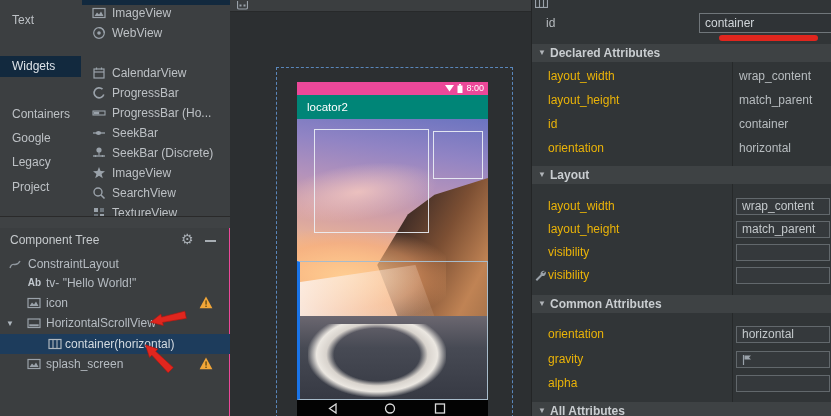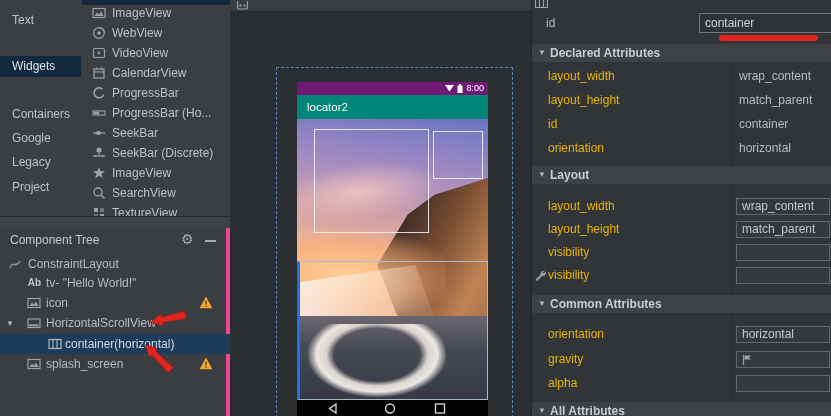--- a/index.html
+++ b/index.html
@@ -11,40 +11,40 @@
   .cat{position:absolute;left:0;width:81px;height:21px;line-height:21px;padding-left:12px;box-sizing:border-box;color:#bdc1c5;}
   .cat.sel{background:#12293e;color:#dde3e8;}
   .wlist{position:absolute;left:81px;top:0;width:149px;height:216px;background:#3c3f41;overflow:hidden;}
   .wlist .topsel{position:absolute;left:1px;top:0;right:0;height:5px;background:#12293e;}
   .witem{position:absolute;left:0;width:149px;height:20px;}
   .witem .wicon{position:absolute;left:11px;top:3px;width:14px;height:14px;}
   .witem .wlabel{position:absolute;left:31px;top:0;line-height:20px;white-space:nowrap;color:#bdc1c5;}
   
   .gutter{position:absolute;left:0;top:216px;width:230px;height:12px;background:#3f4244;border-top:1px solid #2a2a2a;box-sizing:border-box;}
   
-  .tree{position:absolute;left:0;top:228px;width:230px;height:188px;background:#3b3e40;border-right:4px solid #ec4899;box-sizing:border-box;}
+  .tree{position:absolute;left:0;top:228px;width:230px;height:188px;background:#3b3e40;border-right:1px solid #ec4899;box-sizing:border-box;}
   .tree-h{position:absolute;left:0;top:0;width:100%;height:24px;}
   .tree-h .t{position:absolute;left:10px;top:0;line-height:24px;color:#c6cacd;}
   .gear{position:absolute;left:181px;top:3px;font-size:14px;color:#a7adb3;}
   .minim{position:absolute;left:205px;top:12px;width:11px;height:2px;background:#a7adb3;}
   .trow{position:absolute;left:0;width:230px;height:20px;}
   .trow.sel{background:#1d3c5c;}
   .ticon{position:absolute;top:3px;width:14px;height:14px;}
   .tlabel{position:absolute;top:0;line-height:20px;white-space:nowrap;color:#b6bcc2;}
   .trow.sel .tlabel{color:#d3dae0;}
   .twisty{position:absolute;left:6px;top:6px;font-size:8px;color:#aeb6bd;}
   .warn{position:absolute;left:199px;top:3px;width:14px;height:13px;}
   .abicon{font-weight:bold;font-size:10px;color:#c2c8ce;letter-spacing:0;text-align:right;}
   .redarrow{position:absolute;width:38px;height:13px;}
   
   .canvas{position:absolute;left:230px;top:0;width:301px;height:416px;background:#2c2f31;}
   .canvas-tb{position:absolute;left:0;top:0;width:301px;height:12px;background:#3b3e40;border-bottom:1px solid #27292a;box-sizing:border-box;}
   .dashed{position:absolute;left:46px;top:67px;width:235px;height:360px;border:1px dashed #5a87bb;border-bottom:none;}
   .phone{position:absolute;left:67px;top:82px;width:191px;height:334px;}
-  .sbar{position:absolute;left:0;top:0;width:191px;height:16px;background:#701a75;}
+  .sbar{position:absolute;left:0;top:0;width:191px;height:16px;background:#ec4899;}
   .sb-right{position:absolute;right:4px;top:2px;display:flex;gap:3px;align-items:center;}
   .sb-time{color:#fff;font-size:9px;line-height:9px;}
   .abar{position:absolute;left:0;top:13px;width:191px;height:24px;background:#008577;}
   .abar .t{position:absolute;left:10px;top:0;line-height:24px;color:#fff;font-size:11.5px;}
   .photo{position:absolute;left:0;top:37px;width:191px;height:281px;overflow:hidden;
     background:linear-gradient(188deg,#6b74c0 0%,#9184c4 14%,#b392bb 26%,#d4a1a4 38%,#edb894 50%,#f3bf92 58%,#e8b089 68%,#c9a08a 78%,#8a7a78 88%,#4b4b54 96%,#42444d 100%);}
   .ph-cloud{position:absolute;left:-20px;top:16%;width:85%;height:20%;transform:rotate(-8deg);
     background:radial-gradient(ellipse,rgba(247,203,193,.8),rgba(247,203,193,0) 70%);}
   .ph-mtn{position:absolute;inset:0;
     background:linear-gradient(118deg,#241d20 28%,#3d2b26 46%,#7c4f33 62%,#c08354 78%,#9c6c46 92%);
@@ -111,29 +111,20 @@
     <div class="witem" style="top:23px">
       <span class="wicon">
           <svg width="14" height="14" viewBox="0 0 14 14">
             <circle cx="7" cy="7" r="5.3" fill="none" stroke="#9aa2aa" stroke-width="1.2"></circle>
             <circle cx="7" cy="7" r="1.8" fill="#9aa2aa"></circle>
             <path d="M7 1.7 A5.3 5.3 0 0 1 12.3 7" fill="none" stroke="#9aa2aa" stroke-width="1.2"></path>
           </svg>
         </span>
       <span class="wlabel">WebView</span>
     </div>
-    <div class="witem" style="top:43px">
-      <span class="wicon">
-          <svg width="14" height="14" viewBox="0 0 14 14">
-            <rect x="1.5" y="2.5" width="11" height="9" rx="1.5" fill="none" stroke="#9aa2aa" stroke-width="1.2"></rect>
-            <path d="M5.8 5.2 L9 7 L5.8 8.8 Z" fill="#9aa2aa"></path>
-          </svg>
-        </span>
-      <span class="wlabel">VideoView</span>
-    </div>
     <div class="witem" style="top:63px">
       <span class="wicon">
           <svg width="14" height="14" viewBox="0 0 14 14">
             <rect x="2" y="3" width="10" height="9" fill="none" stroke="#9aa2aa" stroke-width="1.2"></rect>
             <line x1="2" y1="6" x2="12" y2="6" stroke="#9aa2aa" stroke-width="1.2"></line>
             <line x1="4.5" y1="1.5" x2="4.5" y2="3.5" stroke="#9aa2aa" stroke-width="1.2"></line>
             <line x1="9.5" y1="1.5" x2="9.5" y2="3.5" stroke="#9aa2aa" stroke-width="1.2"></line>
           </svg>
         </span>
       <span class="wlabel">CalendarView</span>

